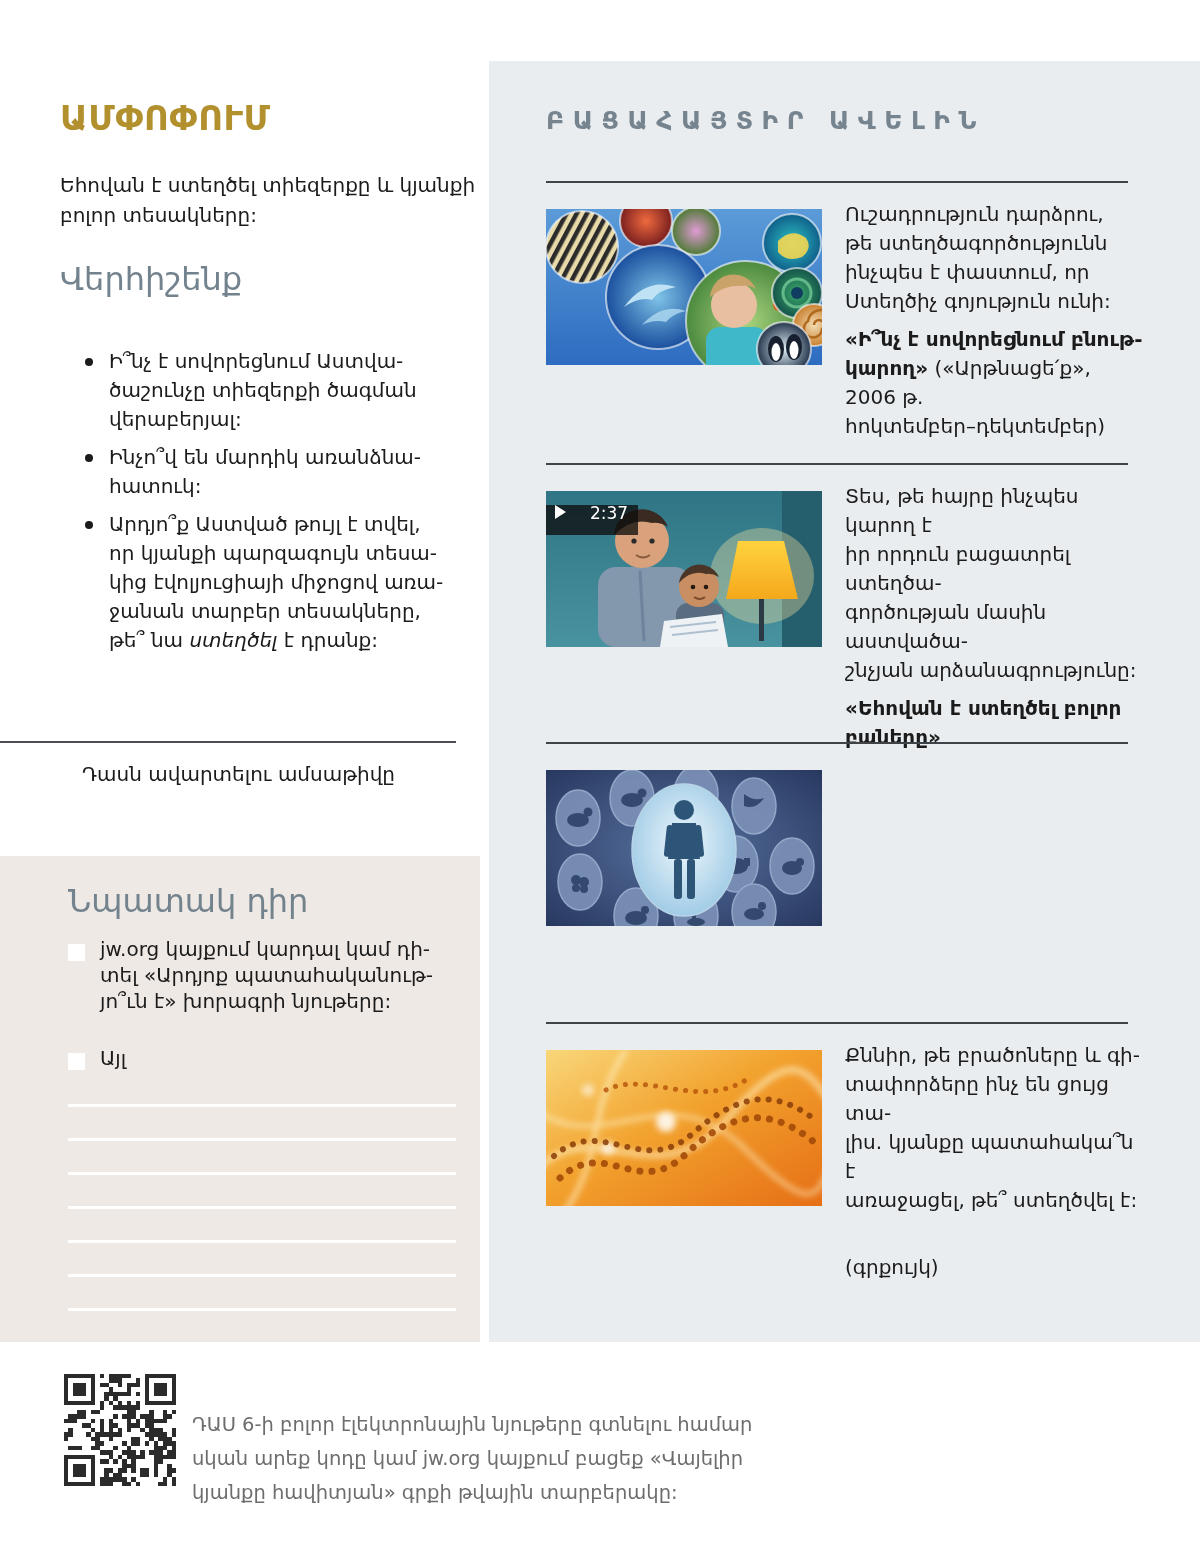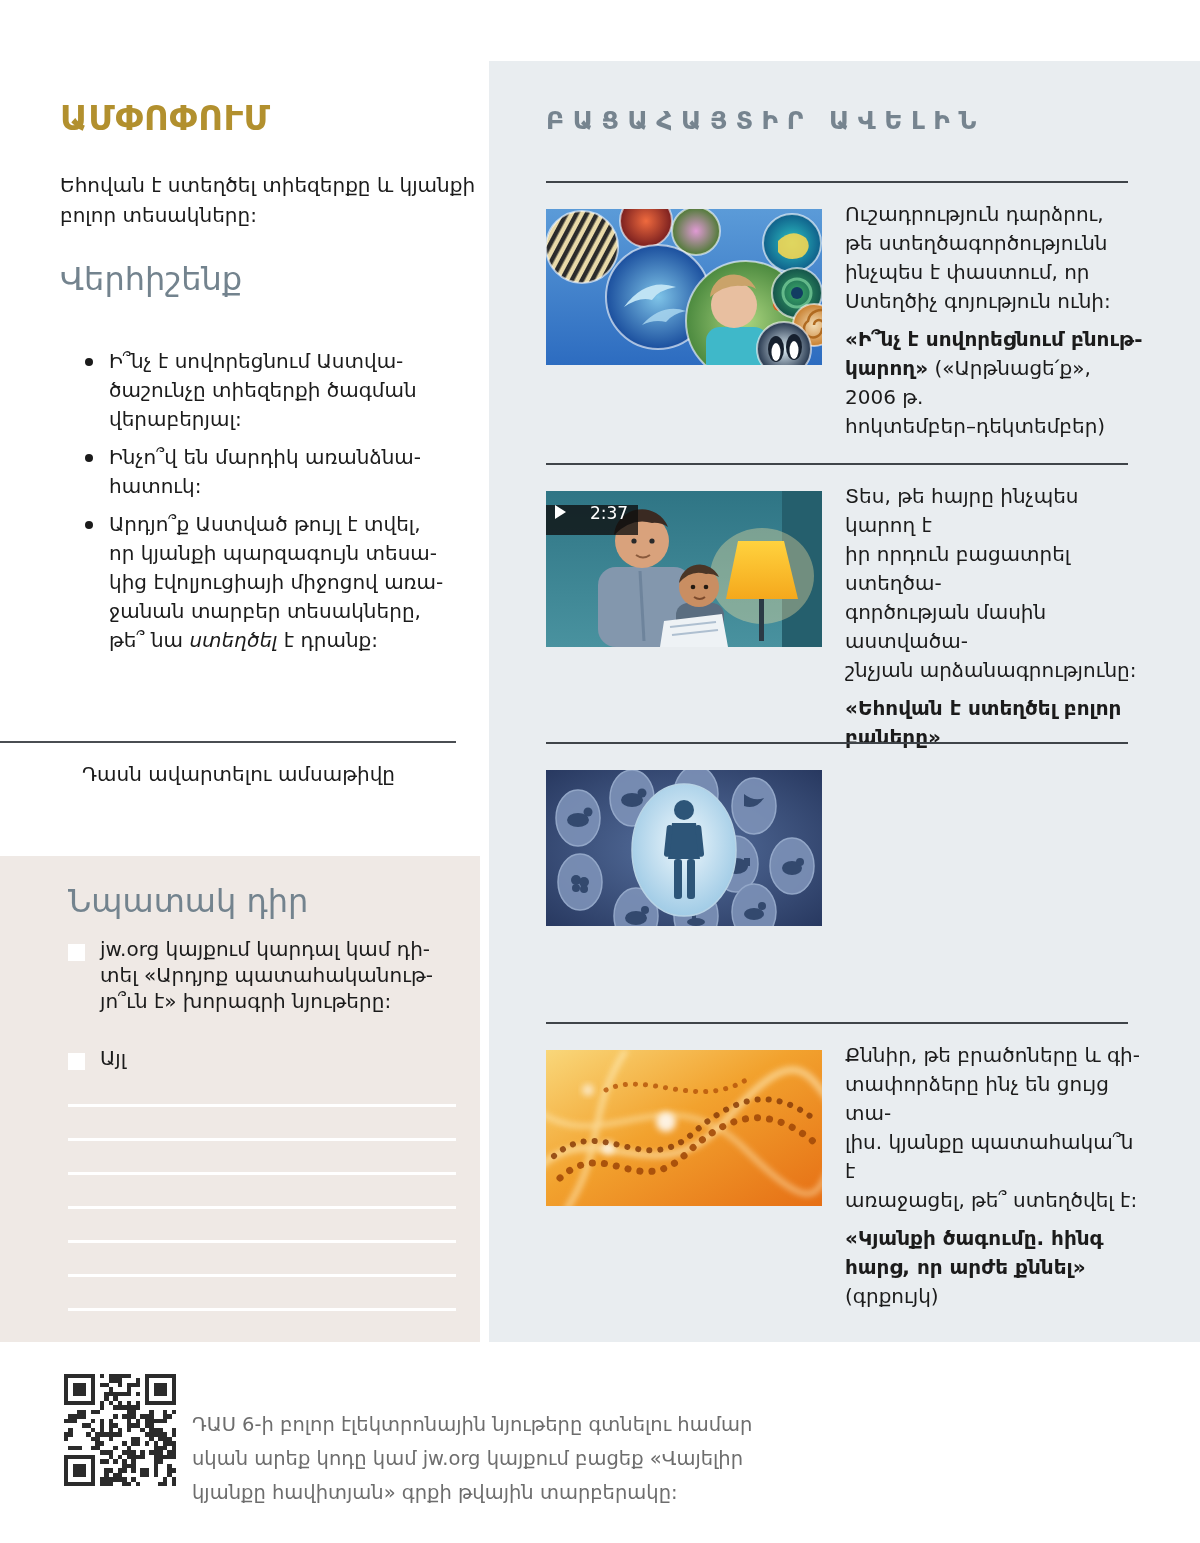--- a/index.html
+++ b/index.html
@@ -315,22 +315,21 @@
           <path d="M8 106 C 56 64, 96 128, 146 84 S 232 40, 272 72" stroke="#8a3d08" stroke-width="6" stroke-dasharray="0.1 11" opacity=".85"></path>
           <path d="M60 40 C 100 20, 150 60, 200 30" stroke="#b45309" stroke-width="5" stroke-dasharray="0.1 10" opacity=".8"></path>
         </g>
       </svg>
     </div>
     <div class="abs rowtext" style="top:980px;">
       <p class="pre">Քննիր, թե բրածոները և գի-
 տափորձերը ինչ են ցույց տա-
 լիս. կյանքը պատահակա՞ն է
 առաջացել, թե՞ ստեղծվել է:</p>
-      <p class="row-title pre"><strong>«Կյանքի ծագումը. հինգ
-հարց, որ արժե քննել»</strong><span>
+      <p class="row-title pre"><span>
 (գրքույկ)</span></p>
     </div>
   </div>
 
   <svg class="abs qr" viewBox="0 0 25 25" shape-rendering="crispEdges">
       <rect width="25" height="25" fill="#fff"></rect>
       <rect x="8" y="0" width="1" height="1" fill="#2b2b2b"></rect>
       <rect x="10" y="0" width="1" height="1" fill="#2b2b2b"></rect>
       <rect x="11" y="0" width="1" height="1" fill="#2b2b2b"></rect>
       <rect x="12" y="0" width="1" height="1" fill="#2b2b2b"></rect>

